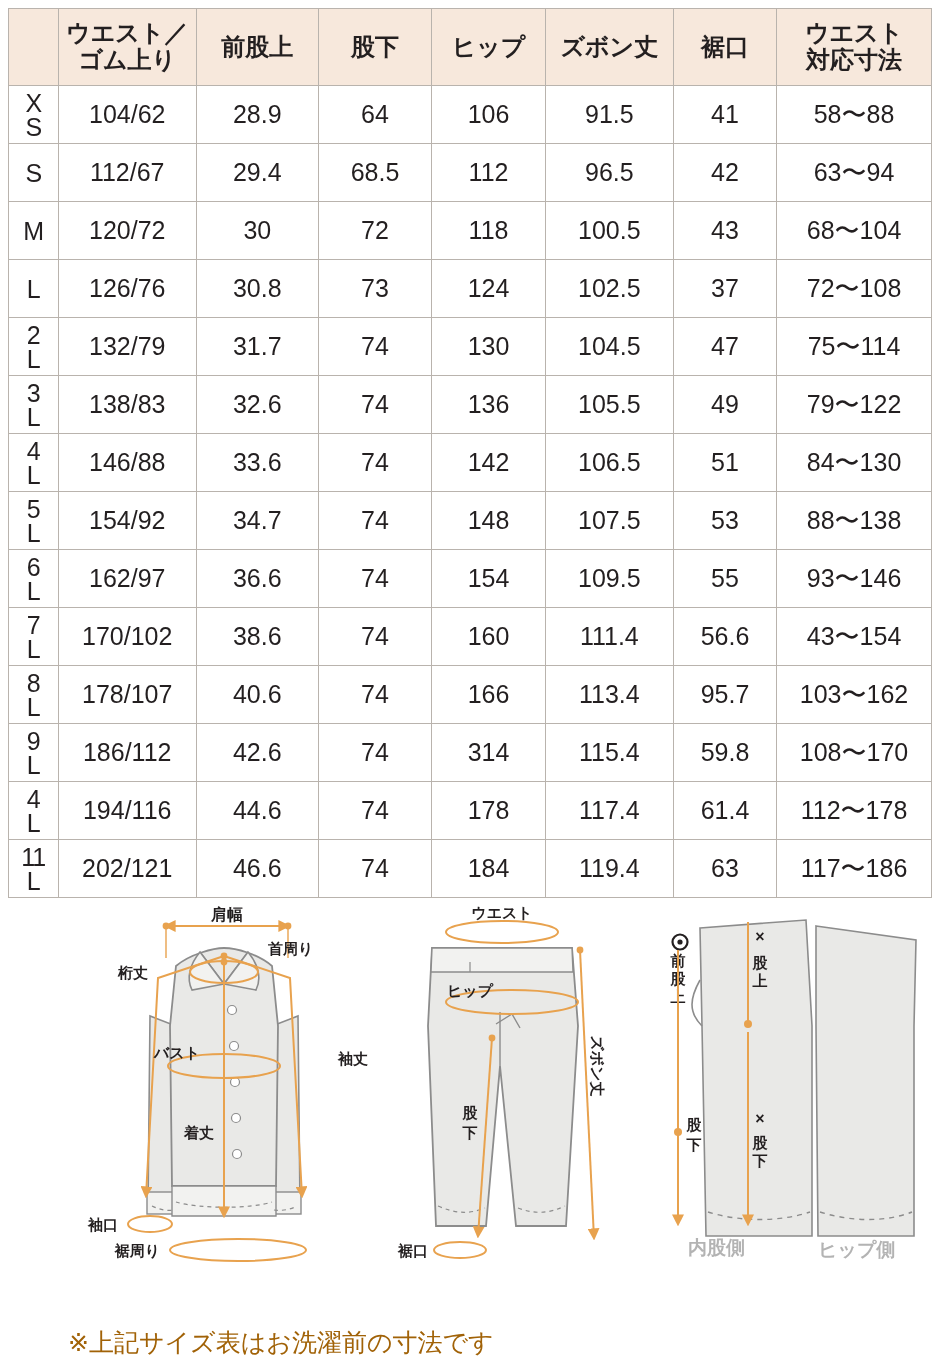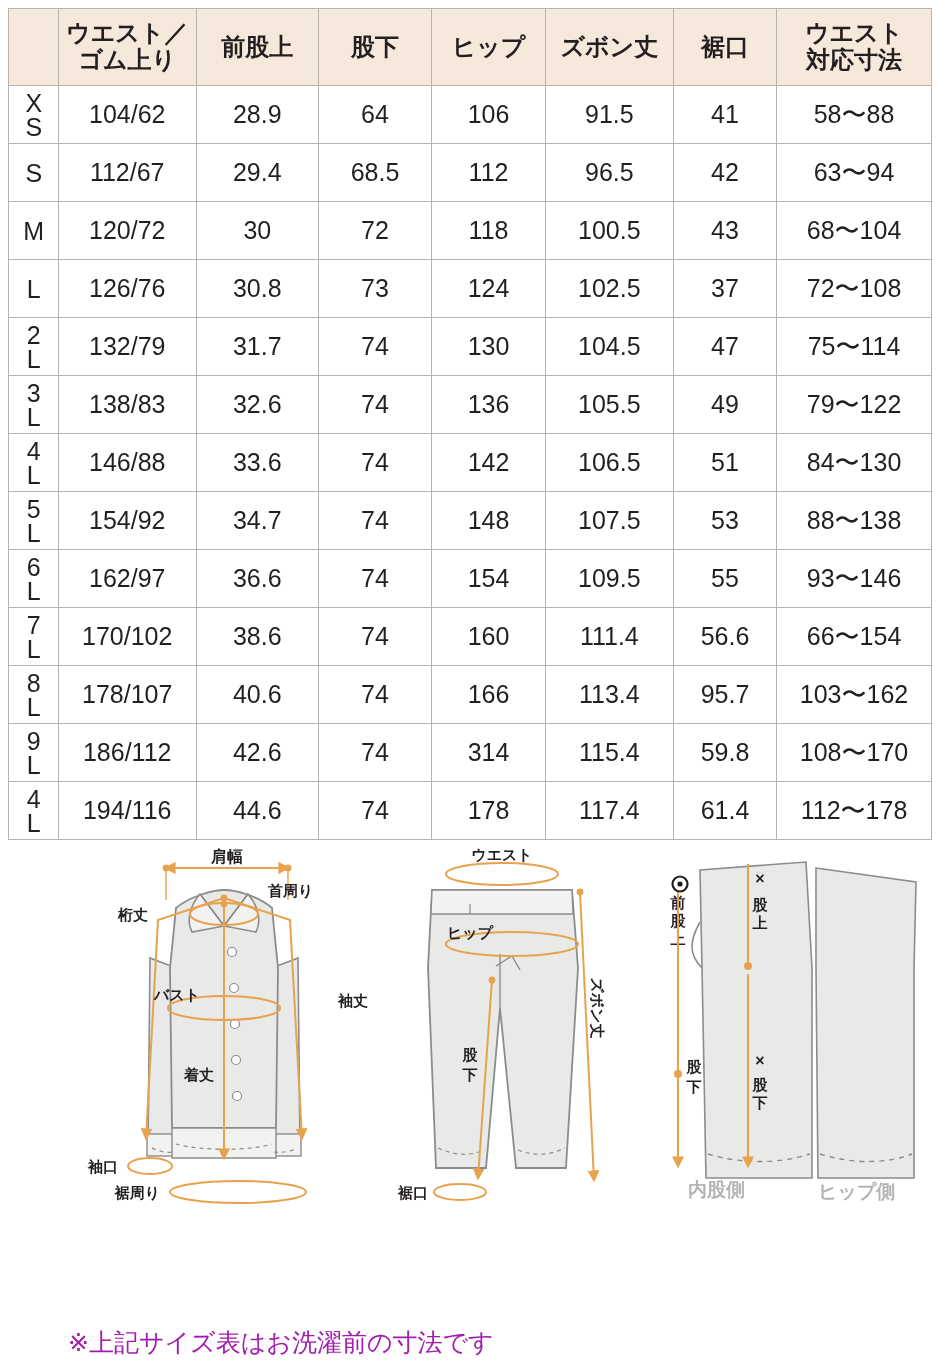--- a/index.html
+++ b/index.html
@@ -80,21 +80,21 @@
     height: 400px;
     margin-top: 8px;
   }
   .illus svg { display: block; }
 
   .note {
     position: absolute;
     left: 68px;
     top: 1318px;
     font-size: 25px;
-    color: #a21caf;
+    color: #a16207;
     letter-spacing: 0px;
     white-space: nowrap;
   }
 </style>
 </head>
 <body>
 
 <div class="page">
 
   <table class="size-table">
@@ -255,21 +255,21 @@
         <td class="size-label">
           <span class="stack">7</span>
           <span class="stack">L</span>
         </td>
         <td class="val">170/102</td>
         <td class="val">38.6</td>
         <td class="val">74</td>
         <td class="val">160</td>
         <td class="val">111.4</td>
         <td class="val">56.6</td>
-        <td class="val">66〜154</td>
+        <td class="val">43〜154</td>
       </tr>
 
       <tr>
         <td class="size-label">
           <span class="stack">8</span>
           <span class="stack">L</span>
         </td>
         <td class="val">178/107</td>
         <td class="val">40.6</td>
         <td class="val">74</td>
@@ -300,20 +300,33 @@
         </td>
         <td class="val">194/116</td>
         <td class="val">44.6</td>
         <td class="val">74</td>
         <td class="val">178</td>
         <td class="val">117.4</td>
         <td class="val">61.4</td>
         <td class="val">112〜178</td>
       </tr>
 
+      <tr>
+        <td class="size-label">
+          <span class="stack">11</span>
+          <span class="stack">L</span>
+        </td>
+        <td class="val">202/121</td>
+        <td class="val">46.6</td>
+        <td class="val">74</td>
+        <td class="val">184</td>
+        <td class="val">119.4</td>
+        <td class="val">63</td>
+        <td class="val">117〜186</td>
+      </tr>
 
     </tbody>
   </table>
 
   <div class="illus">
     <svg width="940" height="400" viewBox="0 0 940 400" xmlns="http://www.w3.org/2000/svg">
       <defs>
         <marker id="arrowO" viewBox="0 0 10 10" refX="8" refY="5" markerWidth="6" markerHeight="6" orient="auto-start-reverse">
           <path d="M 0 0 L 10 5 L 0 10 z" fill="#e8a24e"></path>
         </marker>

